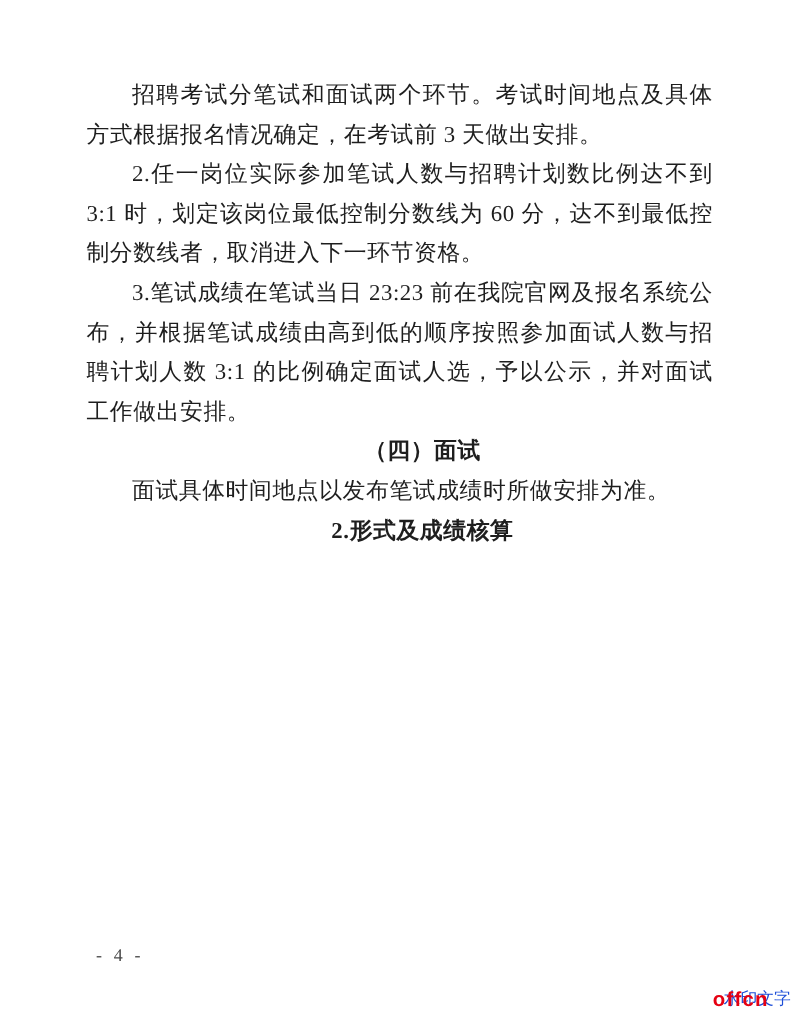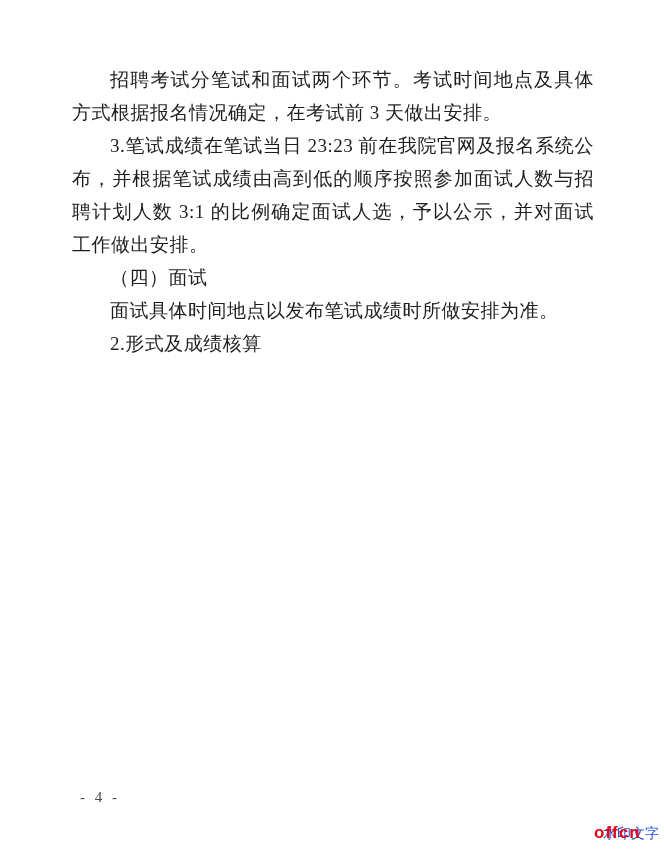--- a/index.html
+++ b/index.html
@@ -24,22 +24,22 @@
   .content p {
     margin: 0;
     font-size: 19px;
     line-height: 33px;
     letter-spacing: 0.5px;
     text-align: justify;
     text-indent: 2em;
     word-break: break-all;
   }
   .content p.head {
-    font-weight: 400;
-    text-align: left;
+    font-weight: 700;
+    text-align: center;
   }
   .page-num {
     position: absolute;
     left: 80px; top: 788px;
     font-size: 15px;
     line-height: 18px;
     letter-spacing: 3px;
     color: #4a4a4a;
   }
   .watermark {
@@ -68,20 +68,21 @@
     white-space: nowrap;
   }
 </style>
 </head>
 <body>
 
 <div class="page">
 
   <div class="content">
     <p>招聘考试分笔试和面试两个环节。考试时间地点及具体方式根据报名情况确定，在考试前 3 天做出安排。</p>
+    <p>2.任一岗位实际参加笔试人数与招聘计划数比例达不到 3:1 时，划定该岗位最低控制分数线为 60 分，达不到最低控制分数线者，取消进入下一环节资格。</p>
     <p>3.笔试成绩在笔试当日 23:23 前在我院官网及报名系统公布，并根据笔试成绩由高到低的顺序按照参加面试人数与招聘计划人数 3:1 的比例确定面试人选，予以公示，并对面试工作做出安排。</p>
     <p class="head">（四）面试</p>
     <p>面试具体时间地点以发布笔试成绩时所做安排为准。</p>
     <p class="head">2.形式及成绩核算</p>
   </div>
 
   <div class="page-num">- 4 -</div>
 
   <div class="watermark">
     <span class="wm-cjk" style="color: #1d4ed8;">水印文字</span>

